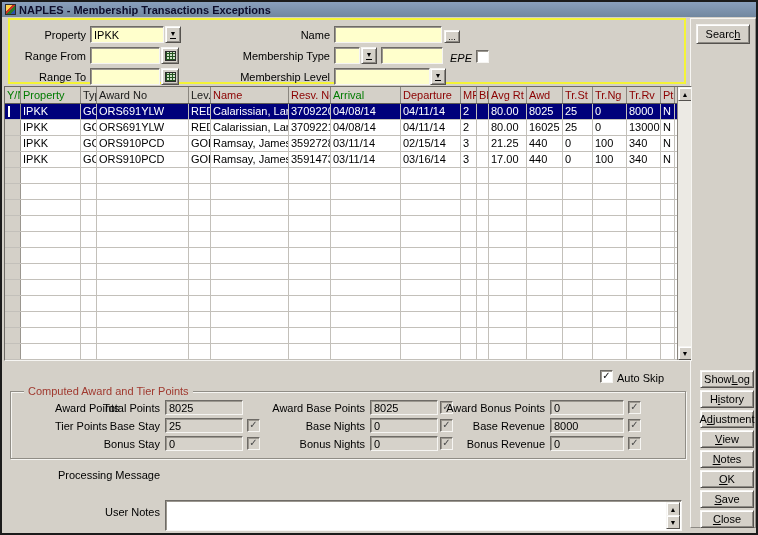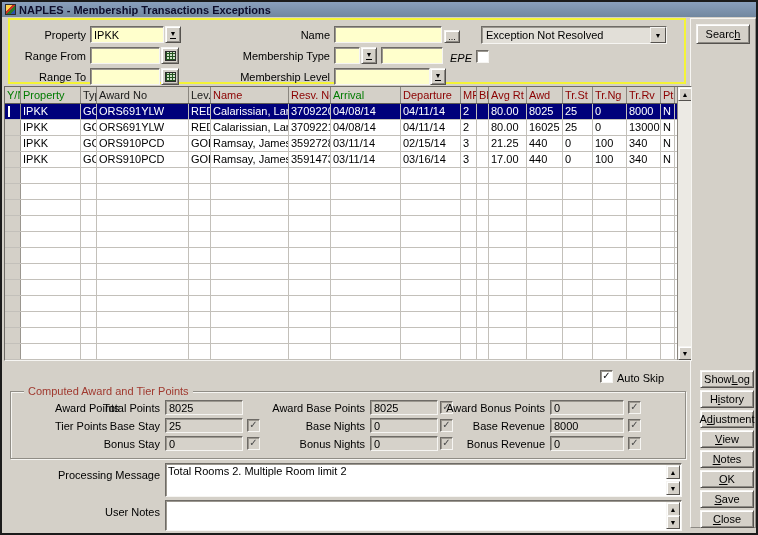--- a/index.html
+++ b/index.html
@@ -119,24 +119,20 @@
 
   <span class="lbl" style="left:215px;width:115px;top:71px;">Membership Level</span>
   <input class="field" style="left: 334px; top: 68px; width: 96px; height: 17px;" value="">
   <button class="btn3d" style="left:430px;top:68px;width:16px;height:17px;">
       <span class="lov-glyph">▼</span>
     </button>
 
   <span class="lbl" style="left:448px;width:24px;top:52px;font-style:italic;">EPE</span>
   <div class="cb" style="left:476px;top:50px;"></div>
 
-  <div class="combo" style="left:481px;top:26px;width:186px;height:18px;">
-    <span class="val">Exception Not Resolved</span>
-    <span class="drop">▼</span>
-  </div>
 
   <div class="rpanel"></div>
   <button class="btn3d" style="left:696px;top:24px;width:54px;height:20px;">Searc<u>h</u></button>
 
   <div class="grid">
     <div class="ghead">
         <div class="hc" style="width: 16px; color: rgb(0, 123, 0);">Y/N</div>
         <div class="hc" style="width: 60px; color: rgb(0, 123, 0);">Property</div>
         <div class="hc" style="width: 16px; color: rgb(26, 26, 26);">Typ</div>
         <div class="hc" style="width: 92px; color: rgb(26, 26, 26);">Award No</div>
@@ -525,29 +521,20 @@
       <span class="mark">✓</span>
     </div>
 
   <span class="lbl" style="left:432px;width:113px;top:438px;">Bonus Revenue</span>
   <input class="field rofield" readonly="" style="left: 550px; top: 436px; width: 74px; height: 15px;" value="0">
   <div class="cb dis" style="left:628px;top:437px;">
       <span class="mark">✓</span>
     </div>
 
   <span class="lbl" style="left:40px;width:120px;top:469px;">Processing Message</span>
-  <div class="scrollbox" style="left:165px;top:463px;width:517px;height:34px;">
-    <div class="txt">Total Rooms 2. Multiple Room limit 2</div>
-    <button class="sbtn up">
-        <span>▲</span>
-      </button>
-    <button class="sbtn dn">
-        <span>▼</span>
-      </button>
-  </div>
 
   <span class="lbl" style="left:40px;width:120px;top:506px;">User Notes</span>
   <div class="scrollbox" style="left:165px;top:500px;width:517px;height:31px;">
     <div class="txt"></div>
     <button class="sbtn up">
         <span>▲</span>
       </button>
     <button class="sbtn dn">
         <span>▼</span>
       </button>

